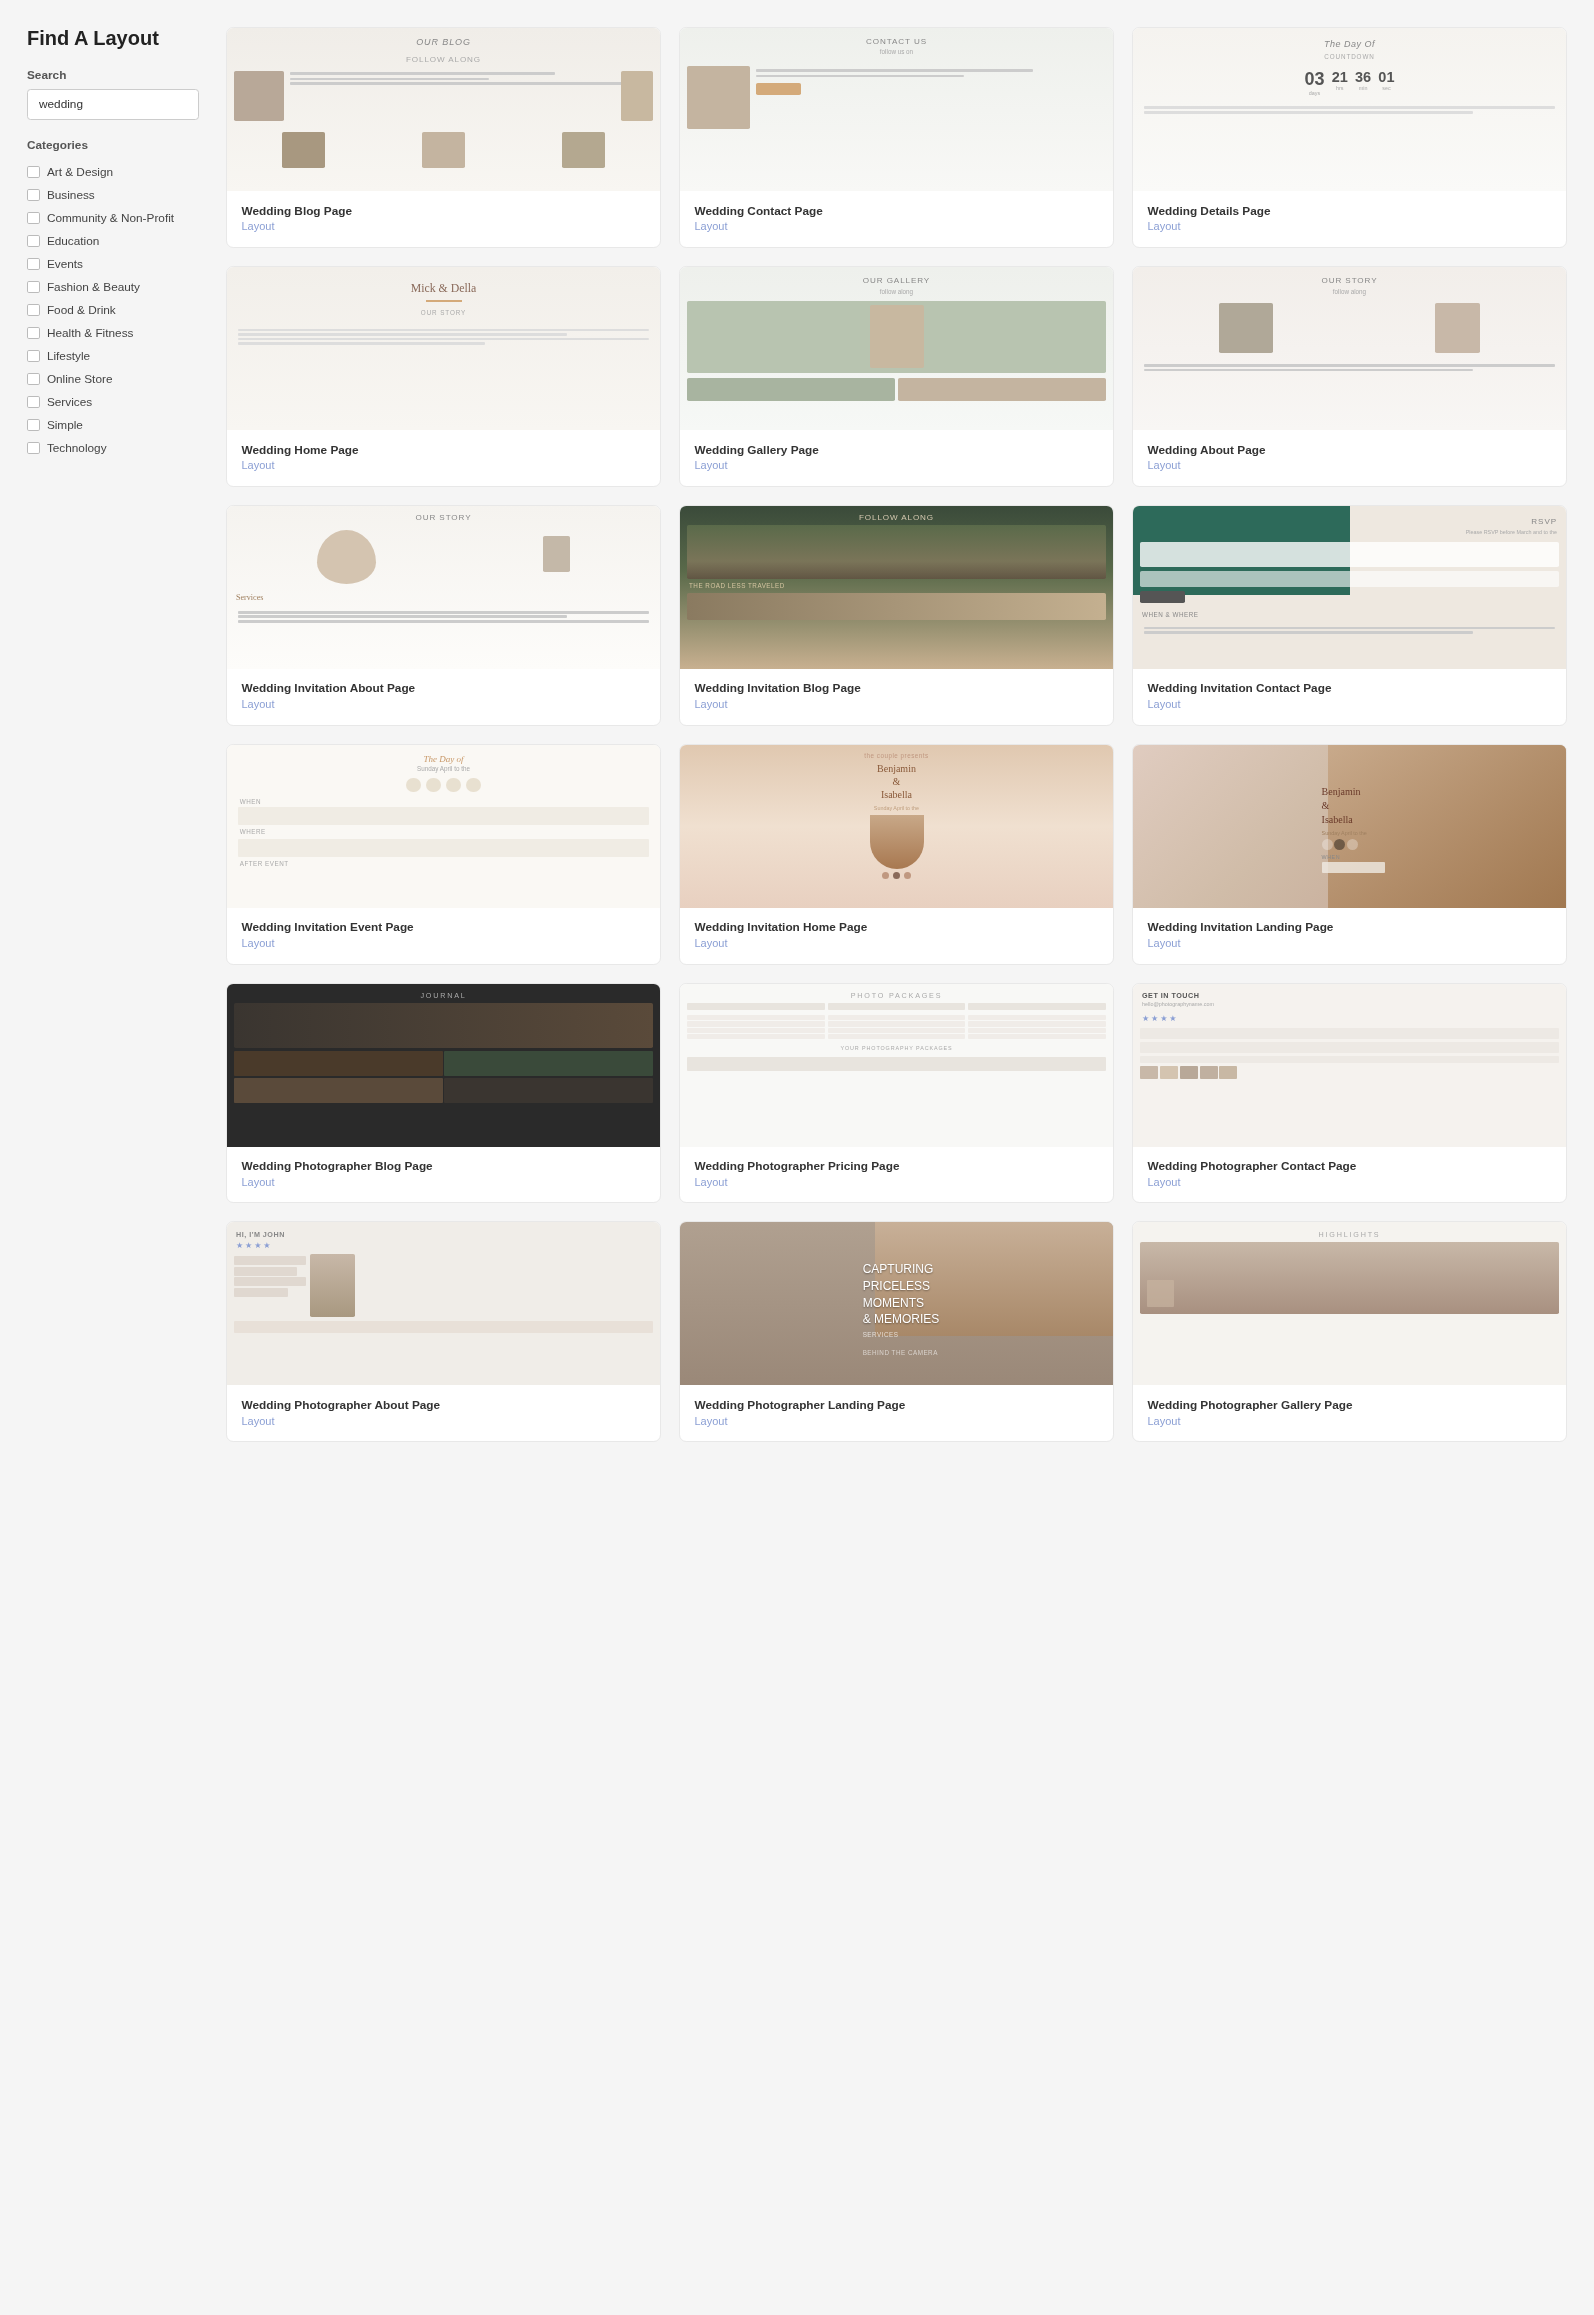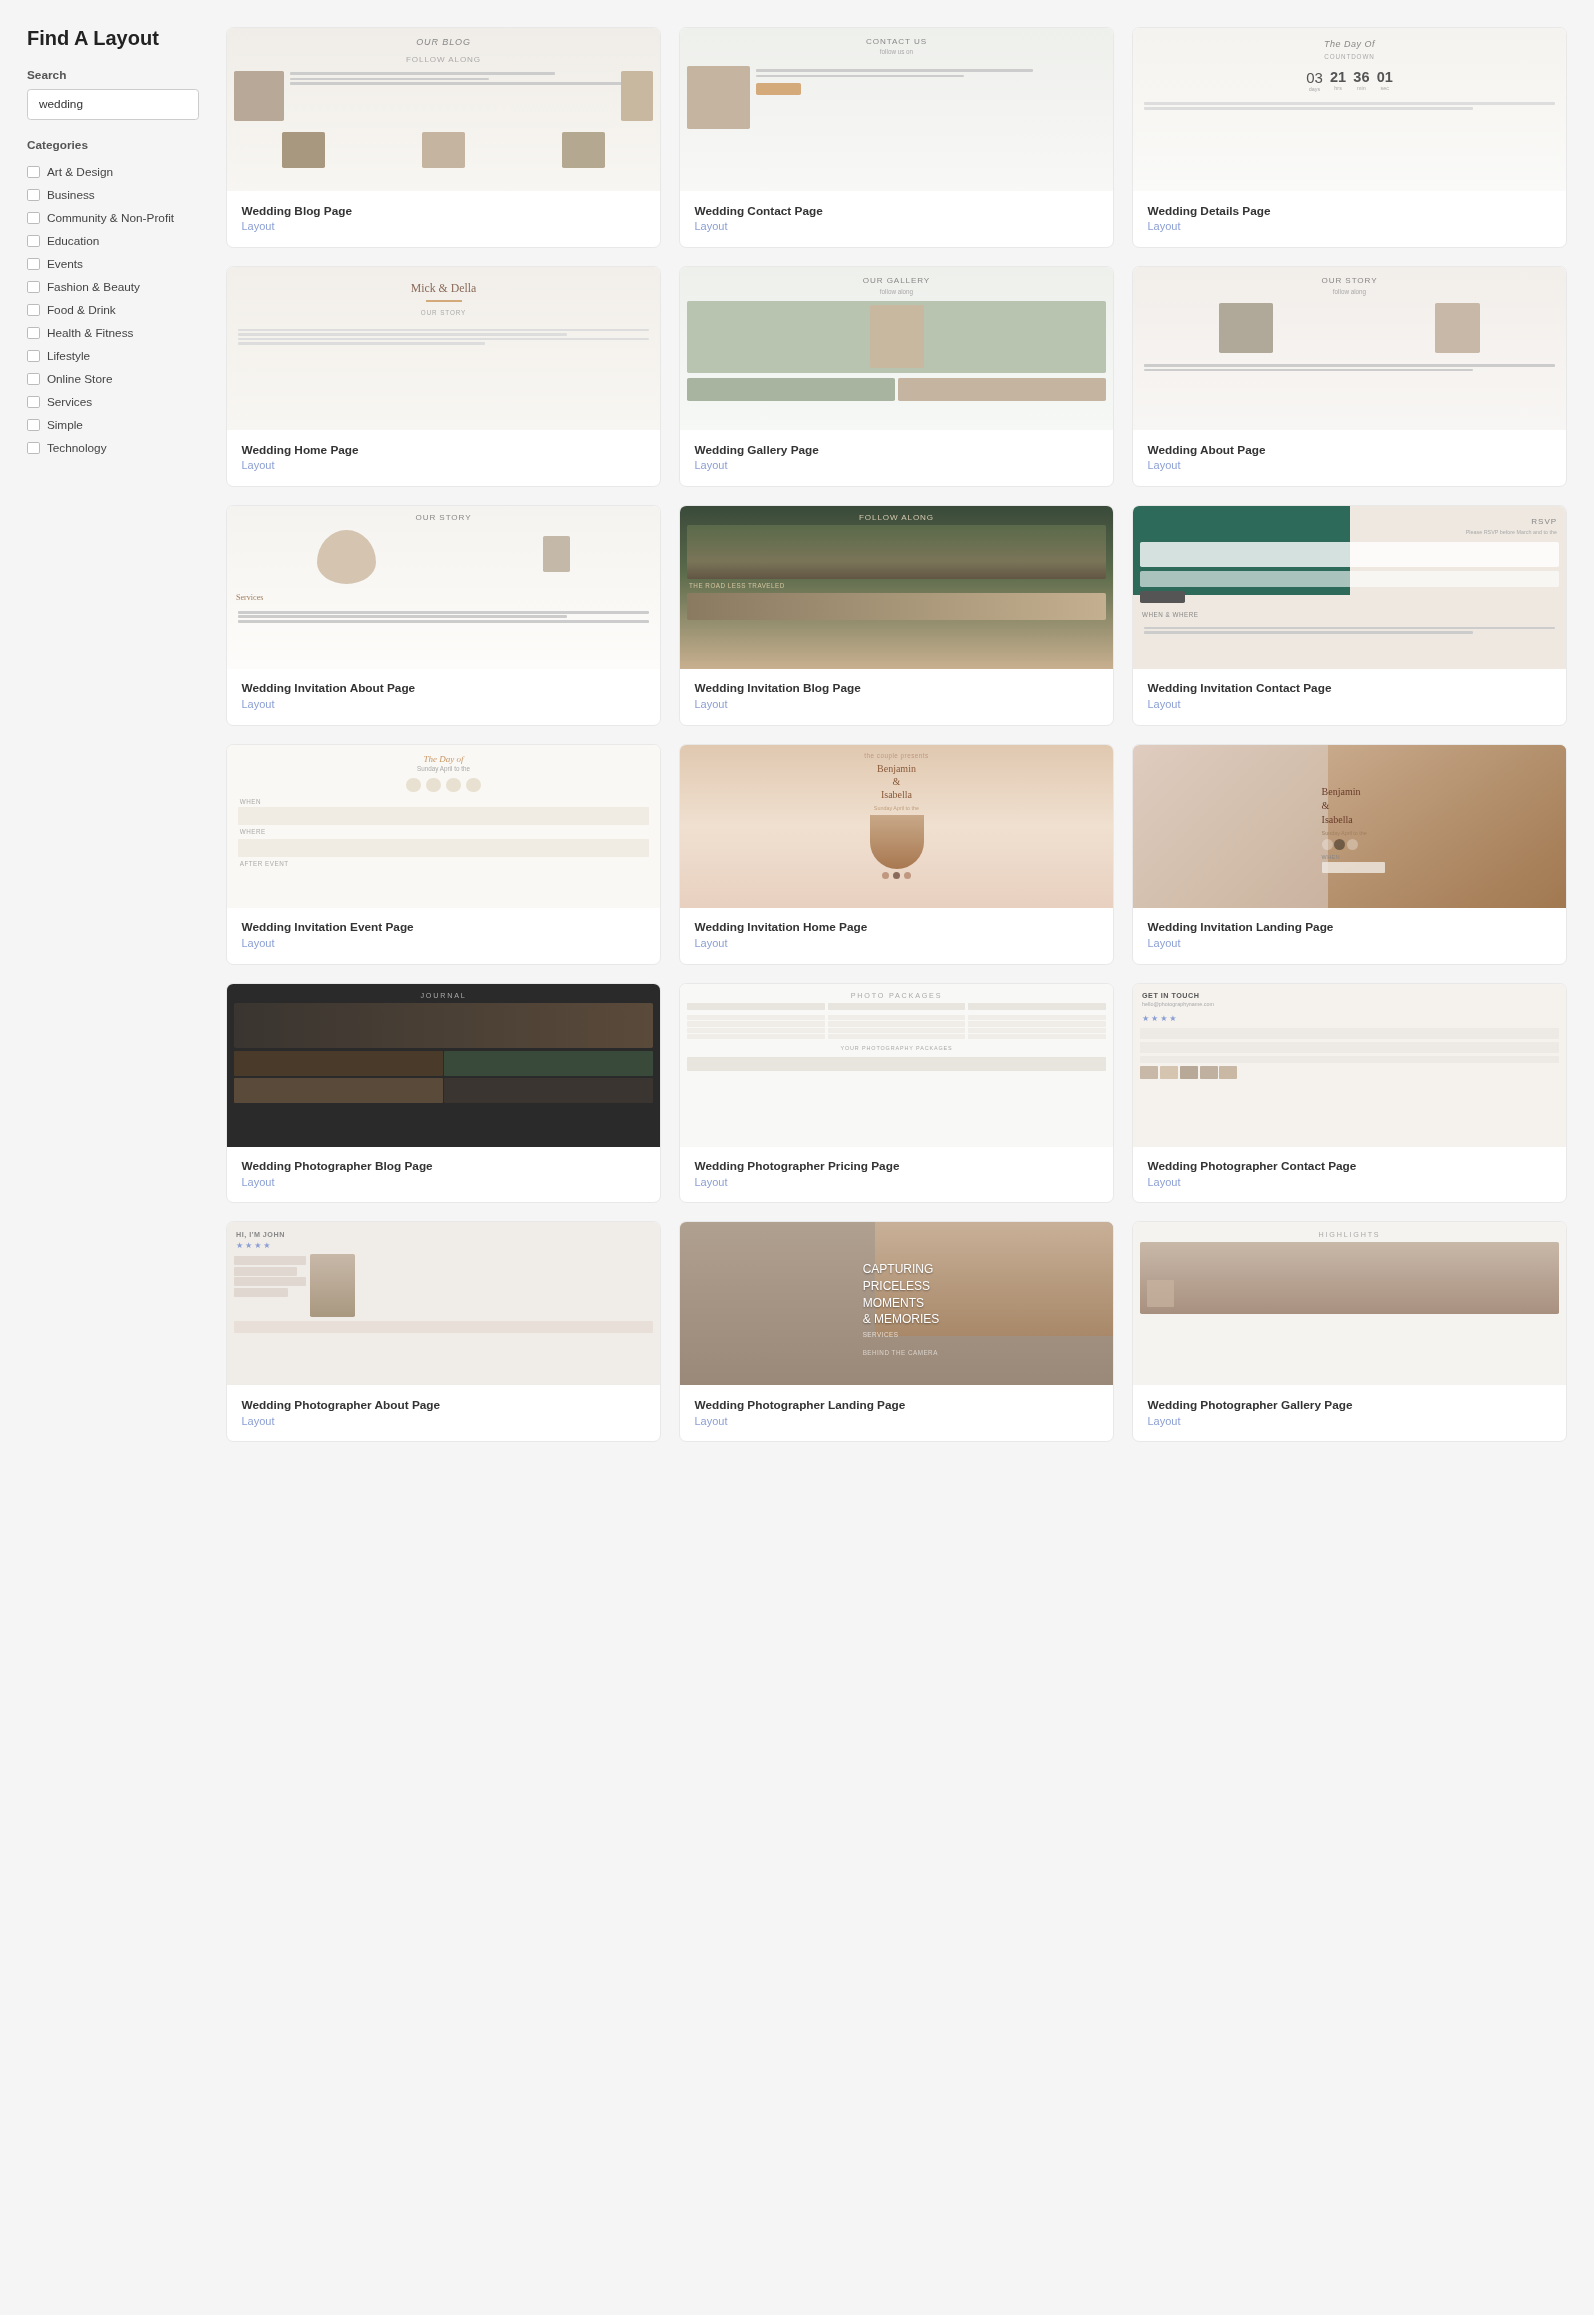--- a/index.html
+++ b/index.html
@@ -343,21 +343,21 @@
         </div>
       </div>
 
       <div class="layout-card">
         <div class="layout-preview preview-details">
           <div style="width:100%;height:100%;position:relative;">
             <div style="font-size:9px;letter-spacing:0.5px;text-align:center;color:#888;padding:11px 0 3.6px;font-style:italic;">The Day Of</div>
             <div style="font-size:6.3px;letter-spacing:0.9px;text-align:center;color:#aaa;padding:0 0 5.4px;text-transform:uppercase;">Countdown</div>
             <div style="display:flex;justify-content:center;gap:7.2px;padding:3.6px;">
               <div style="text-align:center;">
-                <div style="font-size:15px;font-weight:normal;color:#555;">03</div>
+                <div style="font-size:18px;font-weight:bold;color:#555;">03</div>
                 <div style="font-size:5.4px;color:#aaa;">days</div>
               </div>
               <div style="text-align:center;">
                 <div style="font-size:14.5px;font-weight:bold;color:#555;">21</div>
                 <div style="font-size:5.4px;color:#aaa;">hrs</div>
               </div>
               <div style="text-align:center;">
                 <div style="font-size:14.5px;font-weight:bold;color:#555;">36</div>
                 <div style="font-size:5.4px;color:#aaa;">min</div>
               </div>

